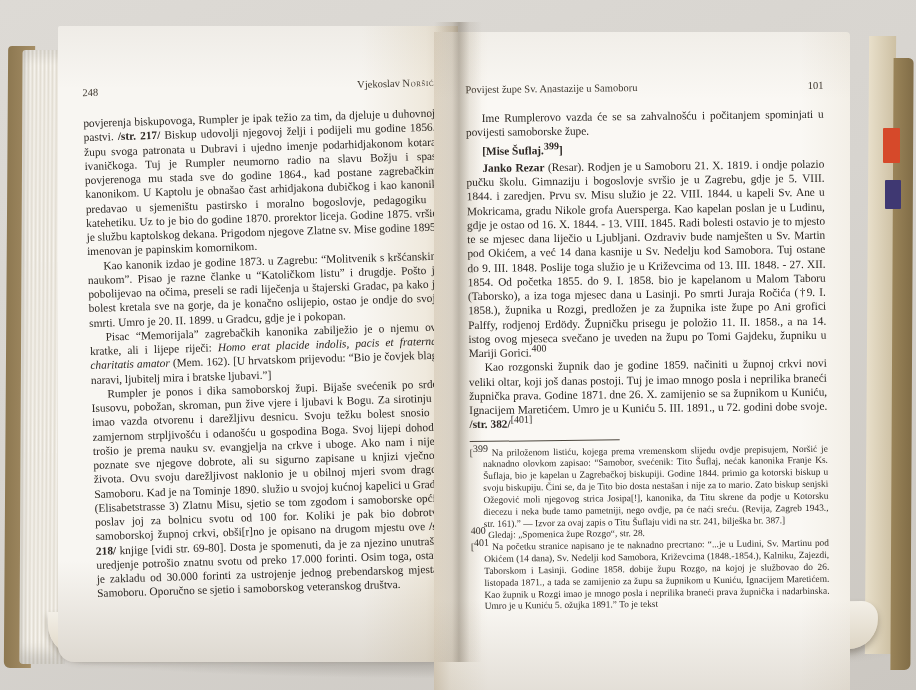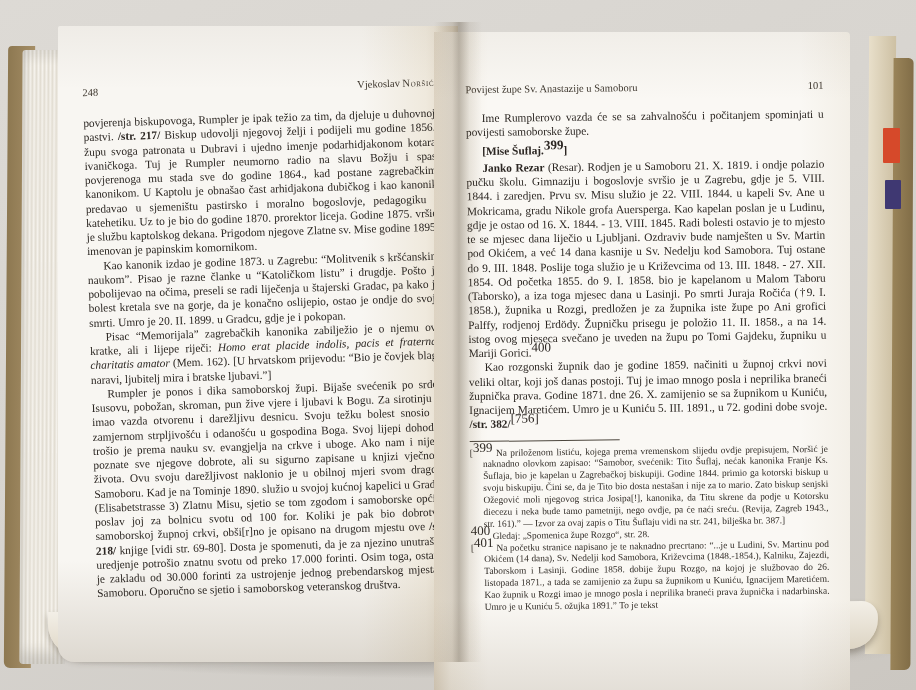--- a/index.html
+++ b/index.html
@@ -56,21 +56,21 @@
            font-size:10.5px; color:#3d362d; }
   .left-page .page-head { margin-bottom:18px; }
   .right-page .page-head { margin-bottom:16px; }
   .sc { font-variant:small-caps; letter-spacing:.6px; }
 
   .bodytext p { margin:0; font-size:11.35px; line-height:14.25px; color:#2a2521;
            text-align:justify; }
   .indent { text-indent:16px; }
   .b { font-weight:bold; }
   .i { font-style:italic; }
-  sup { font-size:13px; line-height:0; vertical-align:super; }
+  sup { font-size:10px; line-height:0; vertical-align:super; }
 
   .tito { margin:4px 0 3px 0 !important; }
 
   .fn-rule { width:150px; border:none; border-top:1.3px solid #4c463d; margin:9px 0 6px 0; }
   .footnotes p { margin:0; font-size:9.4px; line-height:11.85px; color:#2f2a25;
            text-align:justify; padding-left:13px; text-indent:-13px; }
 </style>
 </head>
 <body>
 
@@ -106,21 +106,21 @@
   <div class="page right-page">
     <div class="inner">
       <div class="page-head">
         <span><span>Povijest župe Sv. Anastazije u Samoboru</span></span>
         <span>101</span>
       </div>
       <div class="bodytext">
         <p class="indent"><span>Ime Rumplerovo vazda će se sa zahvalnošću i počitanjem spominjati u povijesti samoborske župe.</span></p>
         <p class="indent tito"><span class="b">[Mise Šuflaj.</span><sup class="b">399</sup><span class="b">]</span></p>
         <p class="indent"><span class="b">Janko Rezar</span><span> (Resar). Rodjen je u Samoboru 21. X. 1819. i ondje polazio pučku školu. Gimnaziju i bogoslovje svršio je u Zagrebu, gdje je 5. VIII. 1844. i zaredjen. Prvu sv. Misu služio je 22. VIII. 1844. u kapeli Sv. Ane u Mokricama, gradu Nikole grofa Auersperga. Kao kapelan poslan je u Ludinu, gdje je ostao od 16. X. 1844. - 13. VIII. 1845. Radi bolesti ostavio je to mjesto te se mjesec dana liječio u Ljubljani. Ozdraviv bude namješten u Sv. Martin pod Okićem, a već 14 dana kasnije u Sv. Nedelju kod Samobora. Tuj ostane do 9. III. 1848. Poslije toga služio je u Križevcima od 13. III. 1848. - 27. XII. 1854. Od početka 1855. do 9. I. 1858. bio je kapelanom u Malom Taboru (Taborsko), a iza toga mjesec dana u Lasinji. Po smrti Juraja Ročića (†9. I. 1858.), župnika u Rozgi, predložen je za župnika iste župe po Ani grofici Palffy, rodjenoj Erdödy. Župničku prisegu je položio 11. II. 1858., a na 14. istog ovog mjeseca svečano je uveden na župu po Tomi Gajdeku, župniku u Mariji Gorici.</span><sup>400</sup></p>
-        <p class="indent"><span>Kao rozgonski župnik dao je godine 1859. načiniti u župnoj crkvi novi veliki oltar, koji još danas postoji. Tuj je imao mnogo posla i neprilika braneći župnička prava. Godine 1871. dne 26. X. zamijenio se sa župnikom u Kuniću, Ignacijem Maretićem. Umro je u Kuniću 5. III. 1891., u 72. godini dobe svoje. </span><span class="b">/str. 382/</span><sup>[756]</sup></p>
+        <p class="indent"><span>Kao rozgonski župnik dao je godine 1859. načiniti u župnoj crkvi novi veliki oltar, koji još danas postoji. Tuj je imao mnogo posla i neprilika braneći župnička prava. Godine 1871. dne 26. X. zamijenio se sa župnikom u Kuniću, Ignacijem Maretićem. Umro je u Kuniću 5. III. 1891., u 72. godini dobe svoje. </span><span class="b">/str. 382/</span><sup>[401]</sup></p>
       </div>
       <hr class="fn-rule">
       <div class="footnotes">
         <p><span>[</span><sup>399</sup><span> Na priloženom listiću, kojega prema vremenskom slijedu ovdje prepisujem, Noršić je naknadno olovkom zapisao: “Samobor, svećenik: Tito Šuflaj, nećak kanonika Franje Ks. Šuflaja, bio je kapelan u Zagrebačkoj biskupiji. Godine 1844. primio ga kotorski biskup u svoju biskupiju. Čini se, da je Tito bio dosta nestašan i nije za to mario. Zato biskup senjski Ožegović moli njegovog strica Josipa[!], kanonika, da Titu skrene da podje u Kotorsku diecezu i neka bude tamo pametniji, nego ovdje, pa će naći sreću. (Revija, Zagreb 1943., str. 161).” — Izvor za ovaj zapis o Titu Šuflaju vidi na str. 241, bilješka br. 387.]</span></p>
         <p><sup>400</sup><span> Gledaj: „Spomenica župe Rozgo“, str. 28.</span></p>
         <p><span>[</span><sup>401</sup><span> Na početku stranice napisano je te naknadno precrtano: “...je u Ludini, Sv. Martinu pod Okićem (14 dana), Sv. Nedelji kod Samobora, Križevcima (1848.-1854.), Kalniku, Zajezdi, Taborskom i Lasinji. Godine 1858. dobije župu Rozgo, na kojoj je službovao do 26. listopada 1871., a tada se zamijenio za župu sa župnikom u Kuniću, Ignacijem Maretićem. Kao župnik u Rozgi imao je mnogo posla i neprilika braneći prava župnička i nadarbinska. Umro je u Kuniću 5. ožujka 1891.” To je tekst</span></p>
       </div>
     </div>
   </div>
 

